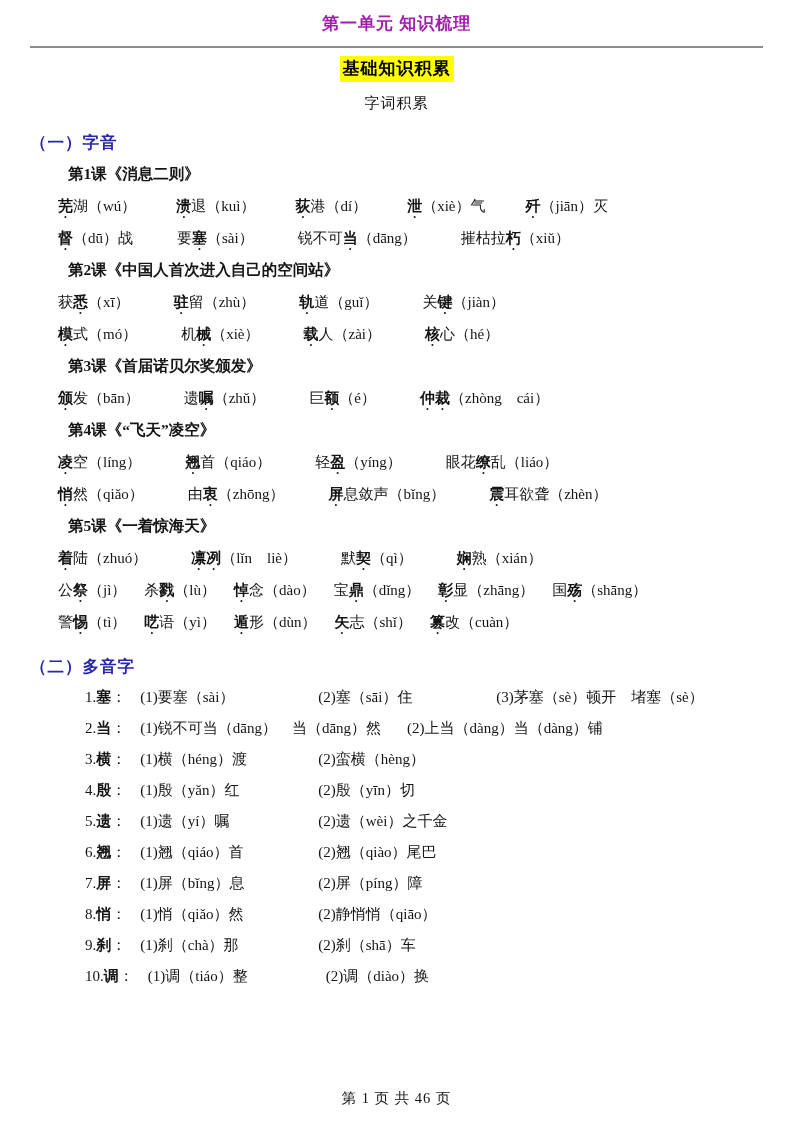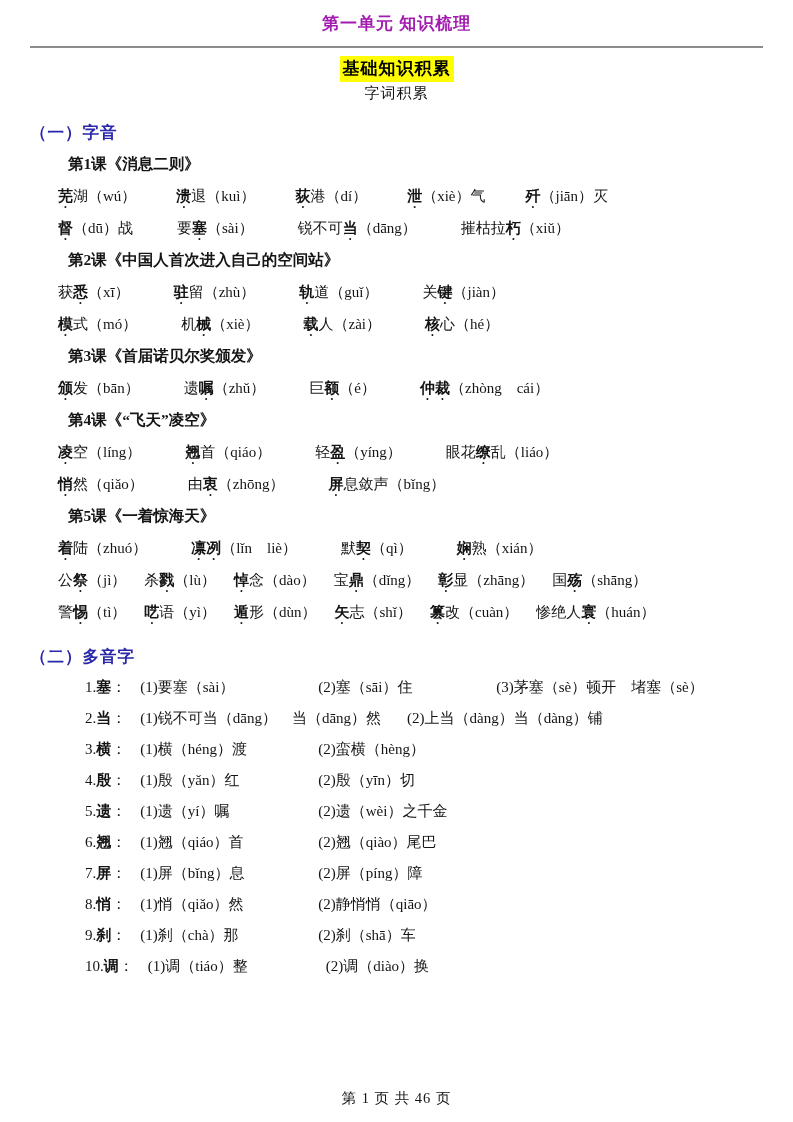--- a/index.html
+++ b/index.html
@@ -12,21 +12,21 @@
   .doc-title{
     text-align:center;color:#a21caf;font-weight:bold;font-size:17px;line-height:24px;
     font-family:"Liberation Serif","DejaVu Serif",serif;letter-spacing:1px;
   }
   .rule{border:none;border-top:2px solid #8c8c8c;margin:10px 0 0;}
   .badge-row{text-align:center;margin-top:8px;line-height:24px;}
   .badge{
     display:inline-block;background:#ffff00;color:#000;font-weight:bold;font-size:17px;
     padding:1px 3px;font-family:"Liberation Sans","DejaVu Sans",sans-serif;letter-spacing:1px;
   }
-  .subtitle{text-align:center;line-height:22px;font-size:15px;letter-spacing:1px;}
+  .subtitle{text-align:center;margin-top:10px;line-height:22px;font-size:15px;letter-spacing:1px;}
   .sec-heading{
     color:#2a28a8;font-weight:bold;font-size:16.5px;line-height:26px;
     margin:15px 0 3px;font-family:"Liberation Sans","DejaVu Sans",sans-serif;letter-spacing:1px;
   }
   .lesson-title{font-weight:bold;font-size:15.5px;line-height:32px;padding-left:38px;}
   .term-row{display:flex;align-items:baseline;padding-left:28px;line-height:32px;}
   .term-row.g4{column-gap:44px;}
   .term-row.g5{column-gap:40px;}
   .term-row.g6{column-gap:18px;}
   .term{white-space:pre;}
@@ -102,20 +102,21 @@
           <div class="term-row g4">
             <span class="term"><span class="em dot">凌</span>空（líng）</span>
             <span class="term"><span class="em dot">翘</span>首（qiáo）</span>
             <span class="term">轻<span class="em dot">盈</span>（yíng）</span>
             <span class="term">眼花<span class="em dot">缭</span>乱（liáo）</span>
           </div>
           <div class="term-row g4">
             <span class="term"><span class="em dot">悄</span>然（qiǎo）</span>
             <span class="term">由<span class="em dot">衷</span>（zhōng）</span>
             <span class="term"><span class="em dot">屏</span>息敛声（bǐng）</span>
+            <span class="term"><span class="em dot">震</span>耳欲聋（zhèn）</span>
           </div>
         </div>
         <div class="lesson">
           <div class="lesson-title">第5课《一着惊海天》</div>
           <div class="term-row g4">
             <span class="term"><span class="em dot">着</span>陆（zhuó）</span>
             <span class="term"><span class="em dot">凛</span><span class="em dot">冽</span>（lǐn　liè）</span>
             <span class="term">默<span class="em dot">契</span>（qì）</span>
             <span class="term"><span class="em dot">娴</span>熟（xián）</span>
           </div>
@@ -128,21 +129,20 @@
             <span class="term">宝<span class="em dot">鼎</span>（dǐng）</span>
             <span class="term"><span class="em dot">彰</span>显（zhāng）</span>
             <span class="term">国<span class="em dot">殇</span>（shāng）</span>
           </div>
           <div class="term-row g6">
             <span class="term">警<span class="em dot">惕</span>（tì）</span>
             <span class="term"><span class="em dot">呓</span>语（yì）</span>
             <span class="term"><span class="em dot">遁</span>形（dùn）</span>
             <span class="term"><span class="em dot">矢</span>志（shǐ）</span>
             <span class="term"><span class="em dot">篡</span>改（cuàn）</span>
-            <span class="term">惨绝人<span class="em dot">寰</span>（huán）</span>
           </div>
         </div>
       </div>
       <div class="section">
         <div class="sec-heading">（二）多音字</div>
         <div class="entry"><span class="entry-label">1.<span class="em">塞</span>：</span><span class="entry-variant">(1)要塞（sài）</span><span class="entry-variant">(2)塞（sāi）住</span><span class="entry-variant">(3)茅塞（sè）顿开　堵塞（sè）</span></div>
         <div class="entry"><span class="entry-label">2.<span class="em">当</span>：</span><span class="entry-variant">(1)锐不可当（dāng）　当（dāng）然</span><span class="entry-variant">(2)上当（dàng）当（dàng）铺</span></div>
         <div class="entry"><span class="entry-label">3.<span class="em">横</span>：</span><span class="entry-variant">(1)横（héng）渡</span><span class="entry-variant">(2)蛮横（hèng）</span></div>
         <div class="entry"><span class="entry-label">4.<span class="em">殷</span>：</span><span class="entry-variant">(1)殷（yǎn）红</span><span class="entry-variant">(2)殷（yīn）切</span></div>
         <div class="entry"><span class="entry-label">5.<span class="em">遗</span>：</span><span class="entry-variant">(1)遗（yí）嘱</span><span class="entry-variant">(2)遗（wèi）之千金</span></div>

